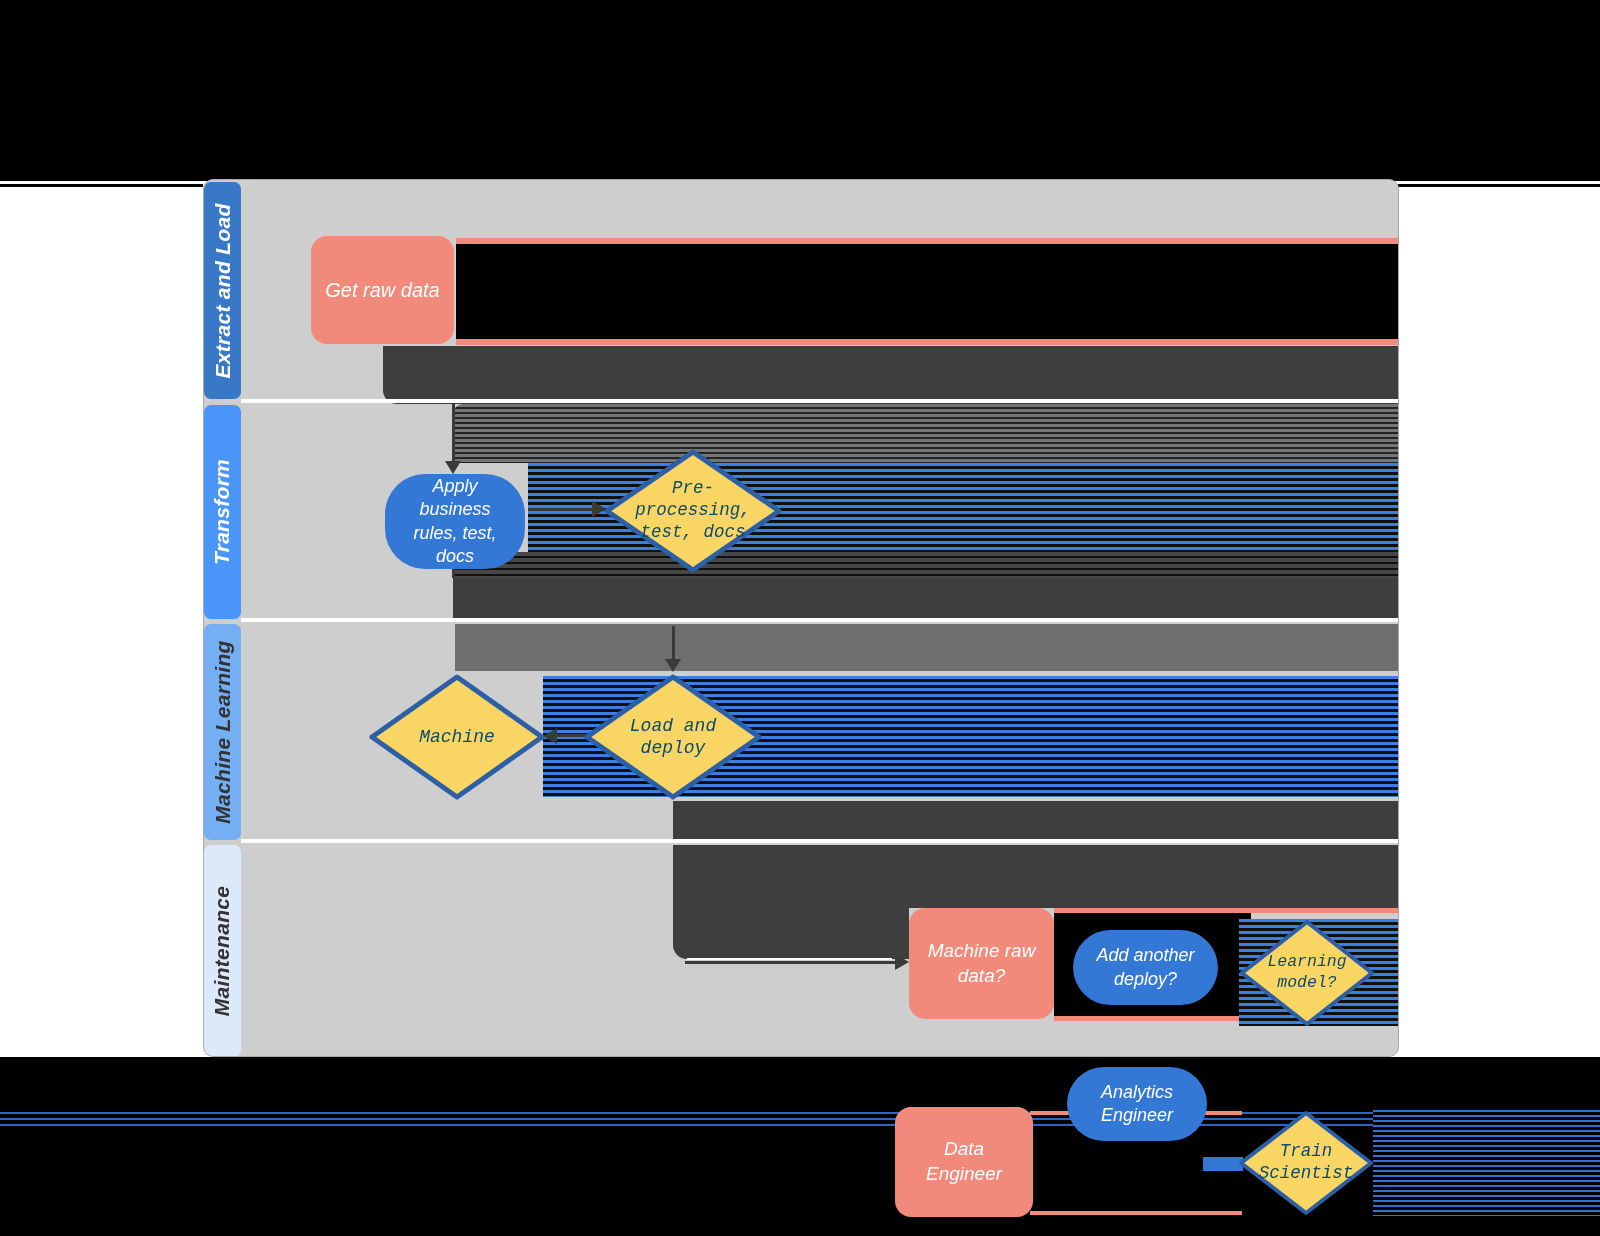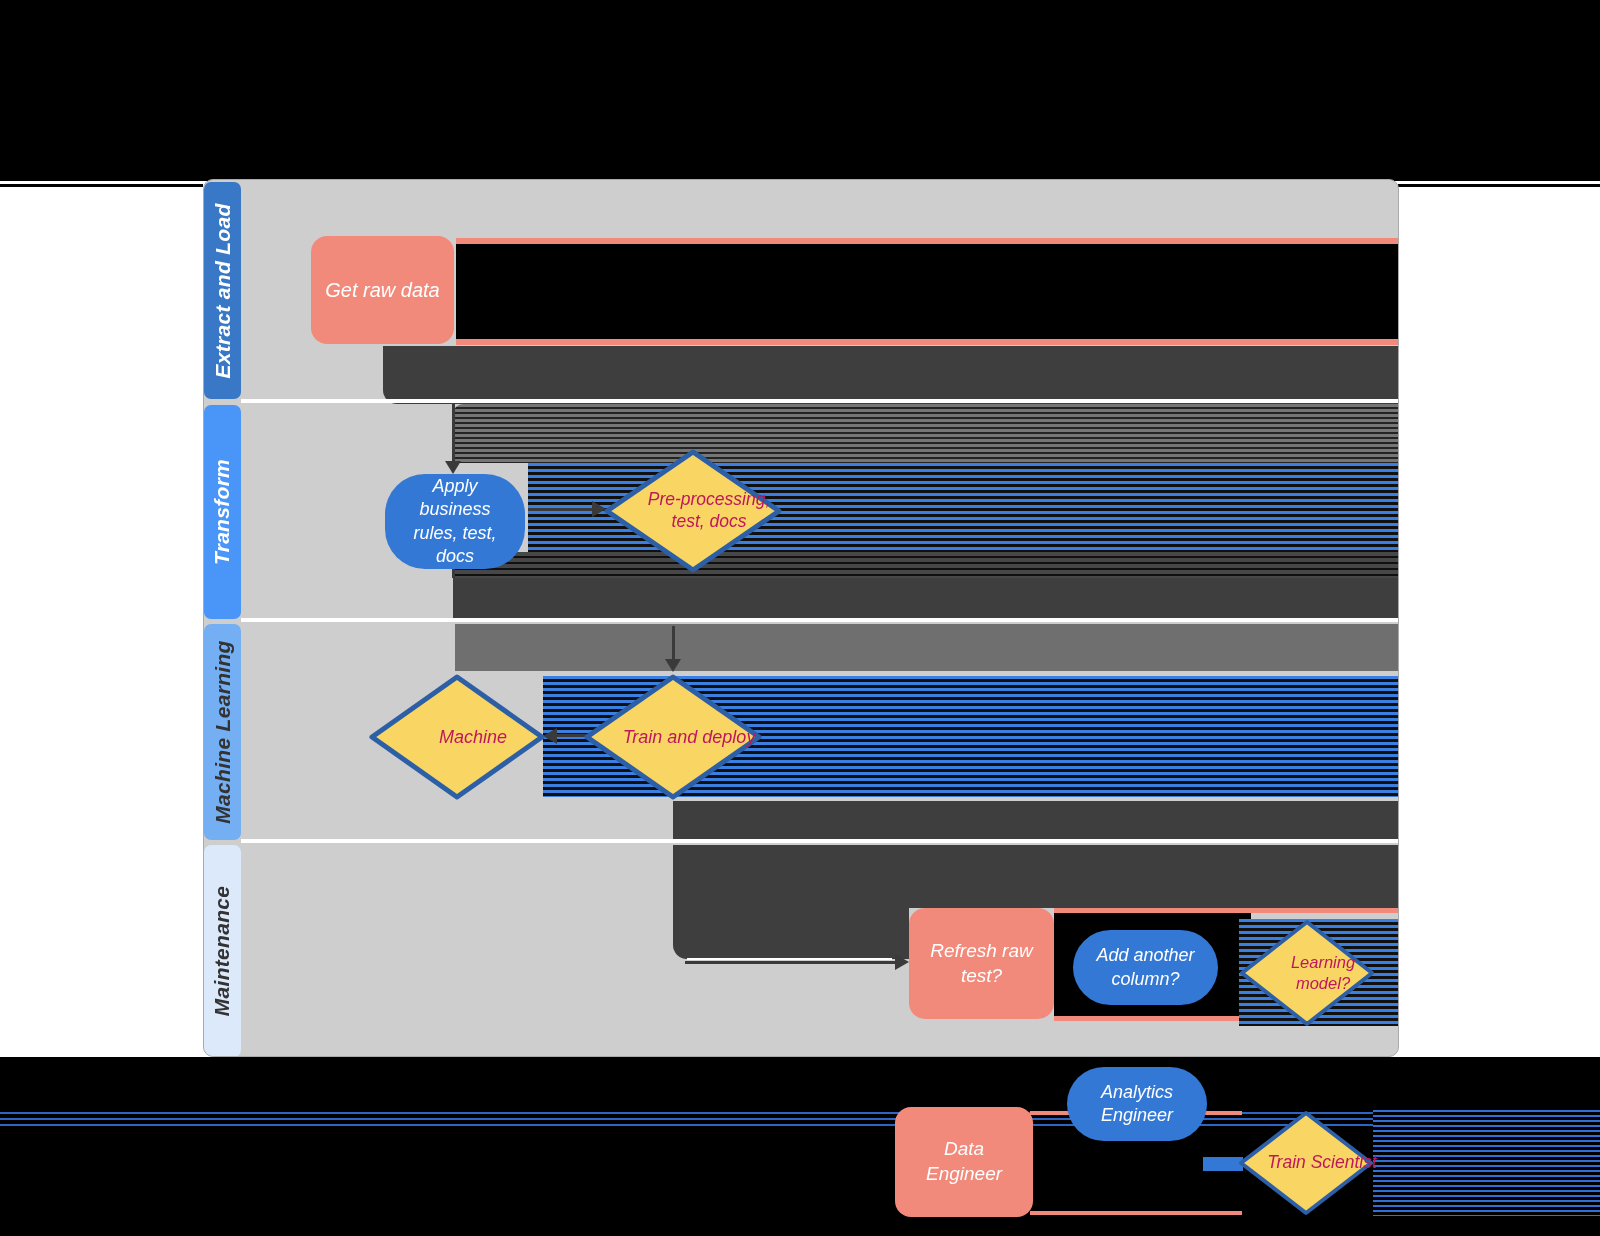--- a/index.html
+++ b/index.html
@@ -54,22 +54,22 @@
   .edge-label{position:absolute;z-index:1;font-size:16px;font-weight:bold;color:#2e2e2e;}
 
   
   .node{position:absolute;z-index:6;display:flex;align-items:center;justify-content:center;
     text-align:center;font-style:italic;color:#fff;font-size:19px;line-height:1.3;padding:6px 10px;}
   .rect{background:var(--salmon);border-radius:16px;}
   .pill{background:var(--blue);border-radius:40px;}
   .dia{position:absolute;z-index:6;}
   .dia svg{position:absolute;left:0;top:0;display:block;}
   .dia polygon{fill:var(--yellow);stroke:var(--yellow-border);stroke-linejoin:round;}
-  .dia-label{position:absolute;left:16px;top:0;width:100%;height:100%;display:flex;align-items:center;justify-content:center;
-    text-align:center;font-style:italic;color:#be185d;font-size:18px;line-height:1.25;padding:0 20px;}
+  .dia-label{position:absolute;left:0;top:0;width:100%;height:100%;display:flex;align-items:center;justify-content:center;
+    text-align:center;font-style:italic;color:#0c4a6e;font-size:18px;line-height:1.25;padding:0 20px;font-family:Liberation Mono, monospace;}
 
   
   .legend-line{position:absolute;left:0;width:1600px;height:2px;background:#2B66C4;z-index:1;}
   .legend-node{z-index:2;}
   .legend-stripes{position:absolute;left:1373px;top:1110px;width:227px;height:106px;z-index:1;
     background:repeating-linear-gradient(180deg,#2F6FD6 0,#2F6FD6 2px,#000 2px,#000 5px);}
   .legend-salmon{position:absolute;height:4px;background:var(--salmon);z-index:1;}
   .legend-connector{position:absolute;left:1203px;top:1157px;width:40px;height:14px;background:var(--blue);z-index:1;}
 </style>
 </head>
@@ -158,29 +158,29 @@
       <svg width="176" height="126">
         <polygon points="88,3 173,63 88,123 3,63" stroke-width="5"></polygon>
       </svg>
       <span class="dia-label">Machine</span>
     </div>
 
     <div class="dia" style="left:380px;top:494px;width:178px;height:126px;">
       <svg width="178" height="126">
         <polygon points="89,3 175,63 89,123 3,63" stroke-width="5"></polygon>
       </svg>
-      <span class="dia-label">Train and deploy</span>
+      <span class="dia-label">Load and deploy</span>
     </div>
 
     <div class="node rect" style="left:705px;top:728px;width:145px;height:111px;">
-      <span>Refresh raw test?</span>
+      <span>Machine raw data?</span>
     </div>
 
     <div class="node pill" style="left:869px;top:750px;width:145px;height:75px;font-size:18px;">
-      <span>Add another column?</span>
+      <span>Add another deploy?</span>
     </div>
 
     <div class="dia" style="left:1035px;top:739px;width:136px;height:108px;">
       <svg width="136" height="108">
         <polygon points="68,3 133,54 68,105 3,54" stroke-width="4"></polygon>
       </svg>
       <span class="dia-label" style="font-size:16.5px;padding:0 8px;">Learning model?</span>
     </div>
 
   </div>

